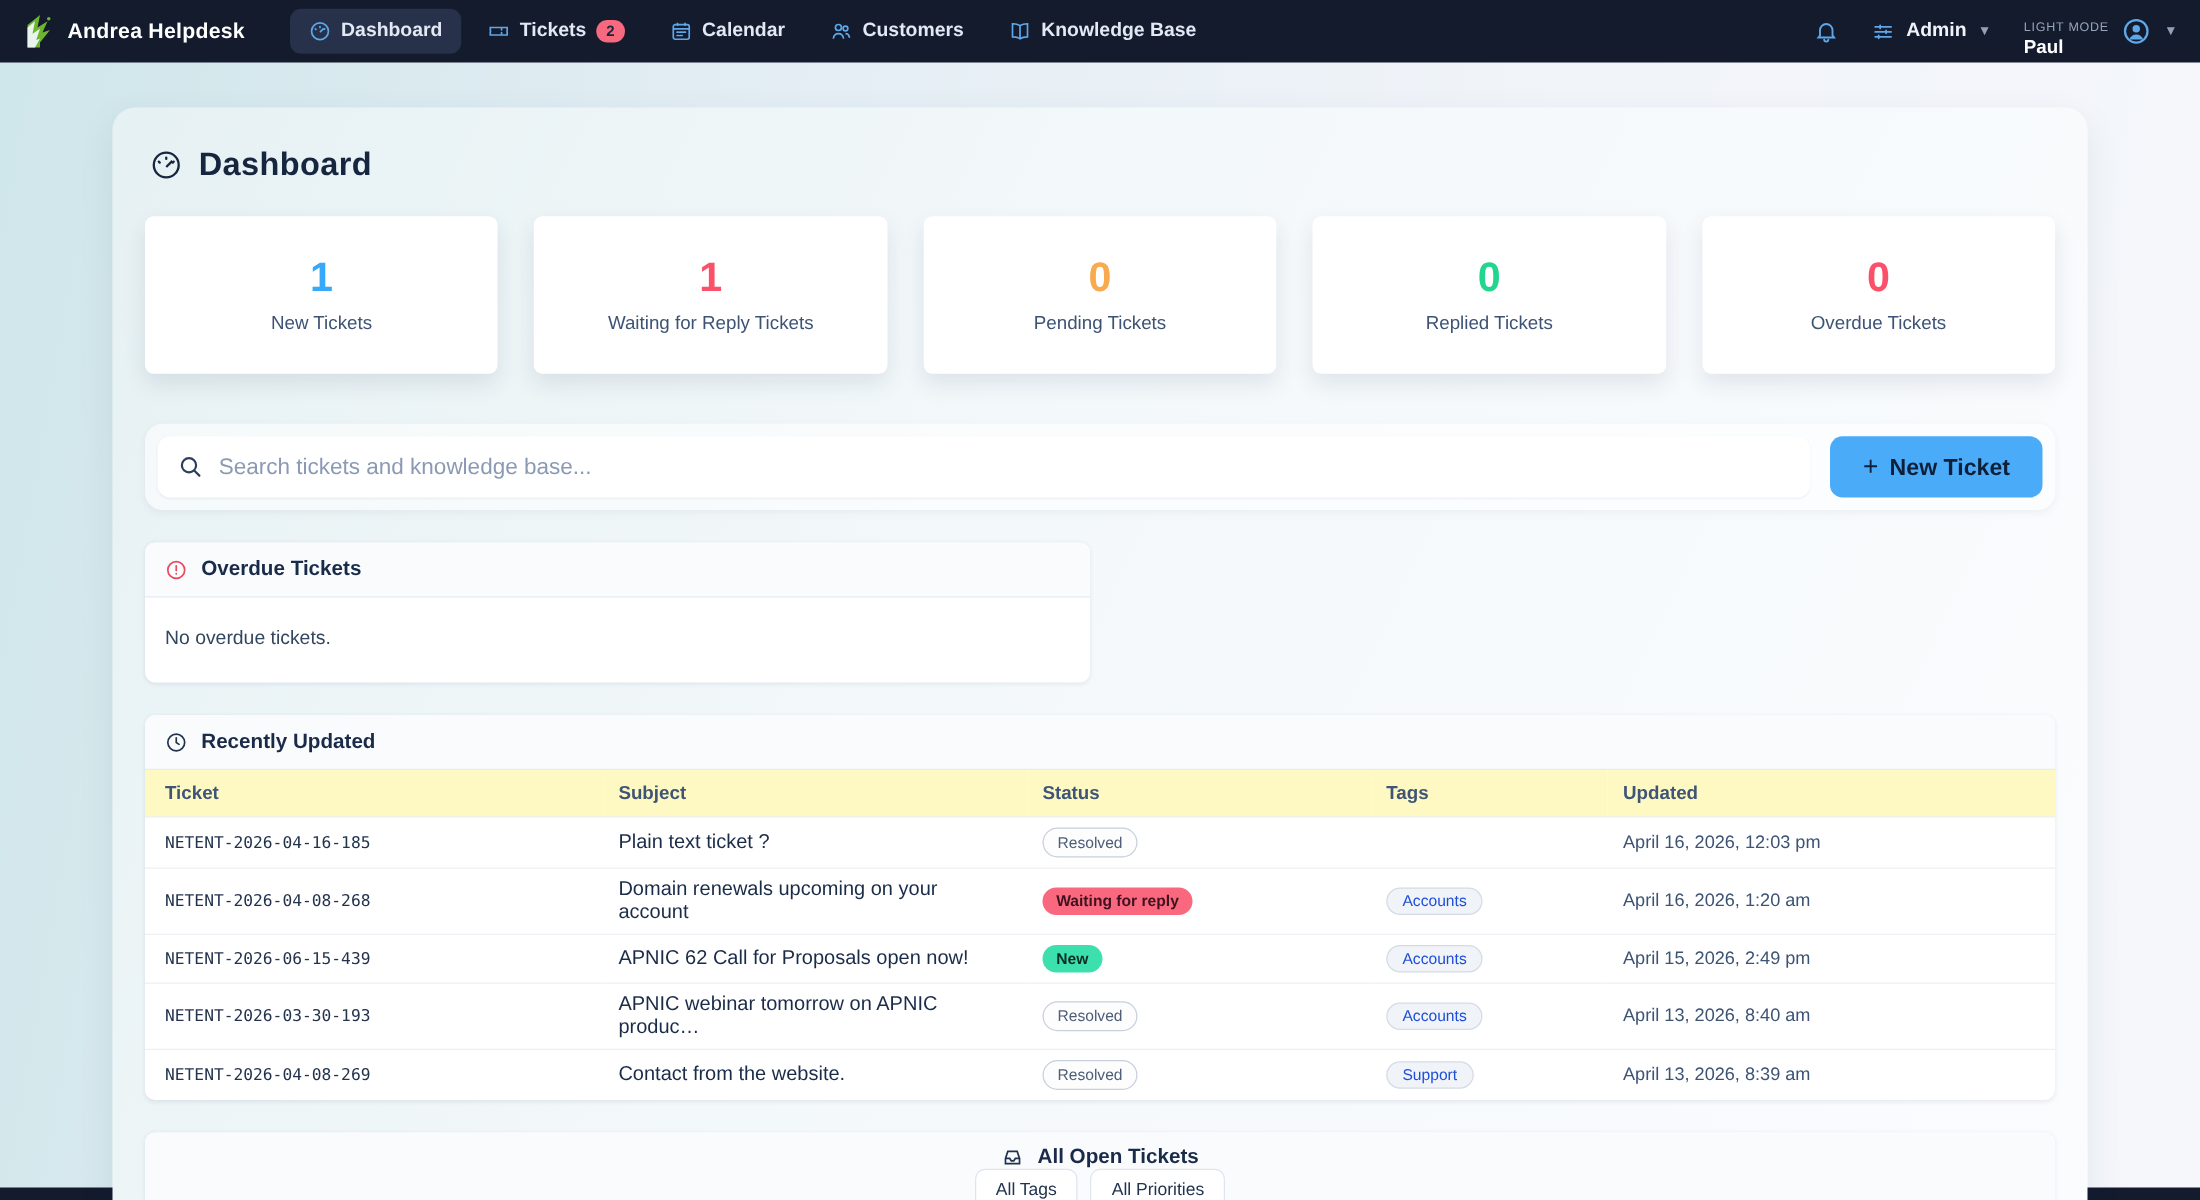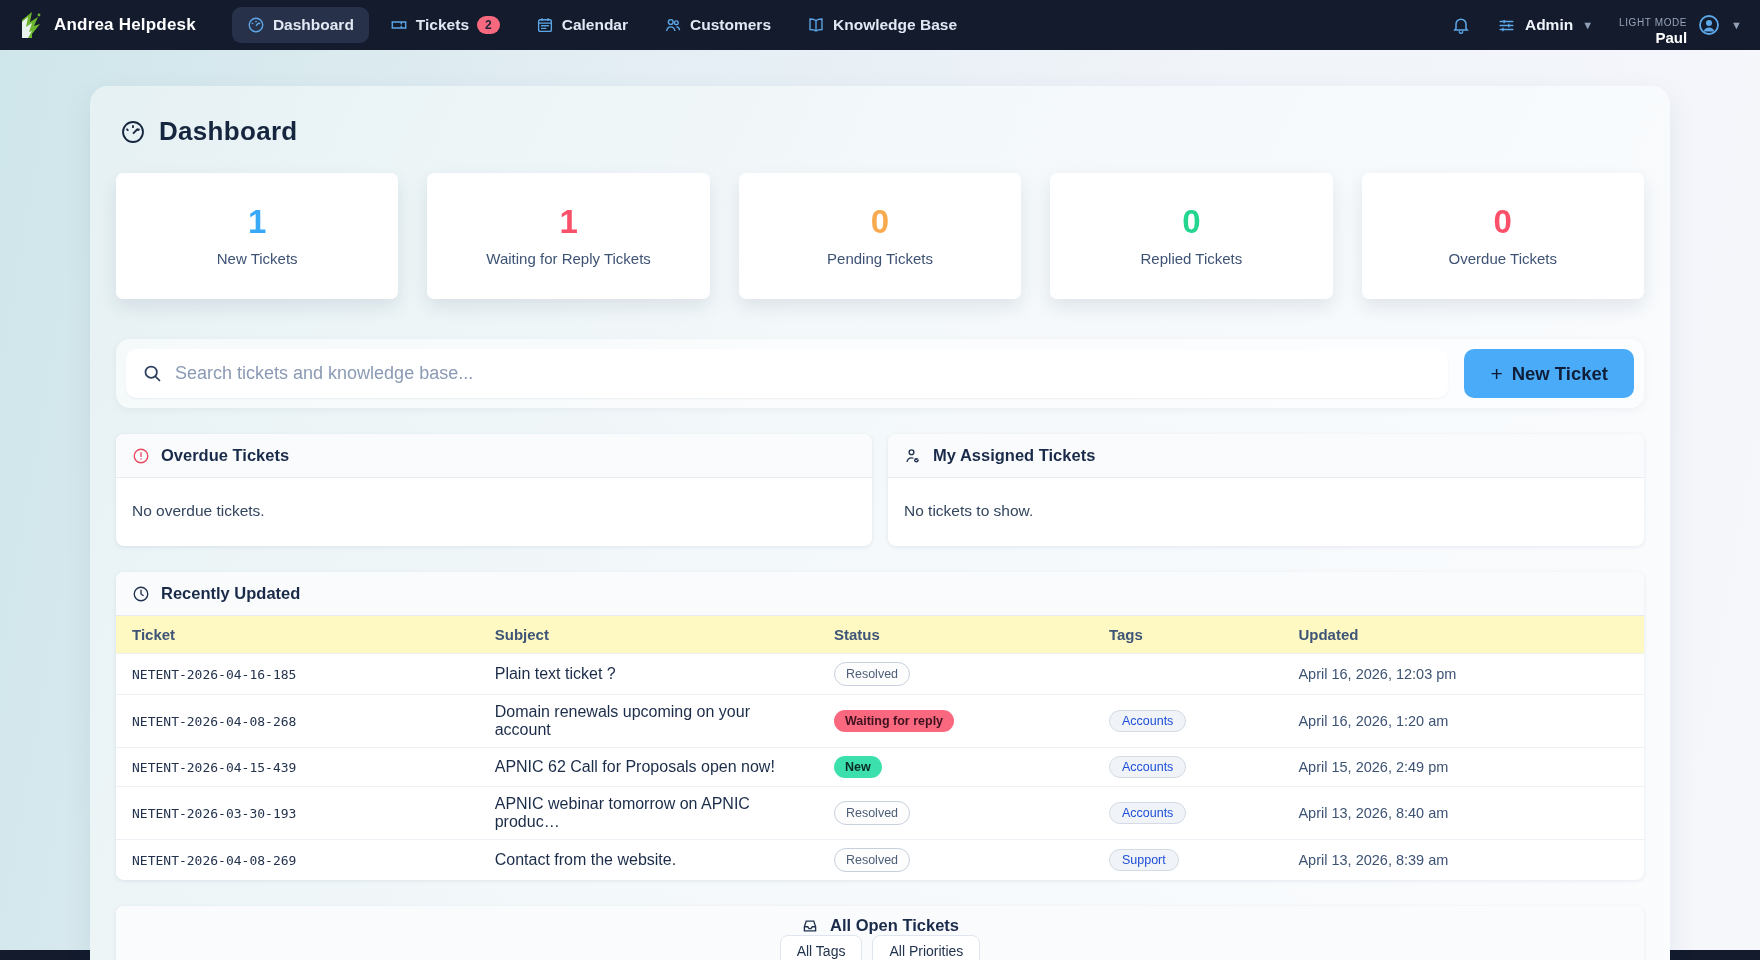--- a/index.html
+++ b/index.html
@@ -27,21 +27,21 @@
     background:#f8697f; color:#1b2438; font-size:12px; font-weight:bold;
     border-radius:999px; padding:2px 8px; line-height:1.2;
   }
   .nav-right { margin-left:auto; display:flex; align-items:center; gap:26px; }
   .bell { color:#5ea8e9; display:flex; cursor:pointer; }
   .admin-group { display:flex; align-items:center; gap:9px; cursor:pointer; }
   .admin-group .nico { color:#5ea8e9; display:flex; }
   .admin-label { font-size:15.5px; font-weight:bold; color:#f0f4fa; }
   .caret { color:#93a1b8; font-size:11px; }
   .user-group { display:flex; align-items:center; gap:10px; cursor:pointer; }
-  .user-meta { text-align:right; line-height:1.15;margin-top:13px; }
+  .user-meta { text-align:left; line-height:1.15;margin-top:13px; }
   .mode-label { font-size:10px; color:#97a4ba; letter-spacing:.6px; }
   .user-name { font-size:15px; font-weight:bold; color:#ffffff; }
   .avatar { color:#5ea8e9; display:flex; }
 
   
   .main {
     height:900px;
     background:linear-gradient(100deg,#cfe6ea 0%,#e2edf3 30%,#f1f4f9 65%,#f5f7fb 100%);
     padding:36px 0 0 0;
   }
@@ -308,34 +308,20 @@
           <span class="icon-red">
             <svg width="18" height="18" viewBox="0 0 24 24" fill="none" stroke="currentColor" stroke-width="1.8">
               <circle cx="12" cy="12" r="9"></circle>
                 <path d="M12 7.5v5" stroke-linecap="round"></path>
                 <circle cx="12" cy="16" r="1" fill="currentColor" stroke="none"></circle>
             </svg>
           </span>
           <span class="panel-title">Overdue Tickets</span>
         </div>
         <div class="panel-empty">No overdue tickets.</div>
-      </div>
-      <div class="panel">
-        <div class="panel-header">
-          <span class="icon-dark">
-            <svg width="18" height="18" viewBox="0 0 24 24" fill="none" stroke="currentColor" stroke-width="1.8">
-              <circle cx="10" cy="7" r="3.2"></circle>
-                <path d="M4 20c.6-3.6 3-5.6 6-5.6 1 0 1.9.2 2.7.6"></path>
-                <circle cx="16.5" cy="17.5" r="3" fill="currentColor" stroke="none"></circle>
-                <path d="M15.3 17.5l1 1 1.6-1.8" stroke="#fff" stroke-width="1.3"></path>
-            </svg>
-          </span>
-          <span class="panel-title">My Assigned Tickets</span>
-        </div>
-        <div class="panel-empty">No tickets to show.</div>
       </div>
     </div>
 
     <div class="panel section">
       <div class="panel-header">
         <span class="icon-dark">
           <svg width="18" height="18" viewBox="0 0 24 24" fill="none" stroke="currentColor" stroke-width="1.8">
             <circle cx="12" cy="12" r="9"></circle>
               <path d="M12 7v5l3 2" stroke-linecap="round"></path>
           </svg>
@@ -368,21 +354,21 @@
               <td class="cell-updated">April 16, 2026, 12:03 pm</td>
             </tr>
             <tr class="data-row">
               <td class="cell-ticket">NETENT-2026-04-08-268</td>
               <td class="cell-subject">Domain renewals upcoming on your account</td>
               <td><span class="badge badge-waiting">Waiting for reply</span></td>
               <td><span class="tag-pill">Accounts</span></td>
               <td class="cell-updated">April 16, 2026, 1:20 am</td>
             </tr>
             <tr class="data-row">
-              <td class="cell-ticket">NETENT-2026-04-15-439</td>
+              <td class="cell-ticket">NETENT-2026-06-15-439</td>
               <td class="cell-subject">APNIC 62 Call for Proposals open now!</td>
               <td><span class="badge badge-new">New</span></td>
               <td><span class="tag-pill">Accounts</span></td>
               <td class="cell-updated">April 15, 2026, 2:49 pm</td>
             </tr>
             <tr class="data-row">
               <td class="cell-ticket">NETENT-2026-03-30-193</td>
               <td class="cell-subject">APNIC webinar tomorrow on APNIC produc…</td>
               <td><span class="badge badge-resolved">Resolved</span></td>
               <td><span class="tag-pill">Accounts</span></td>

